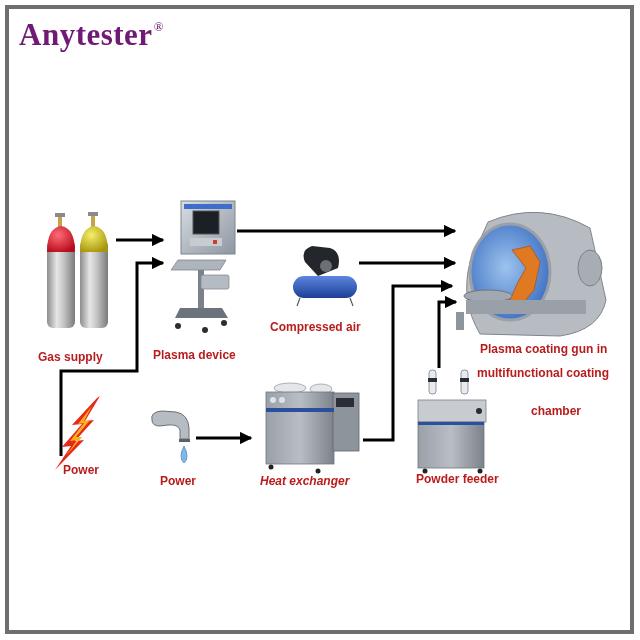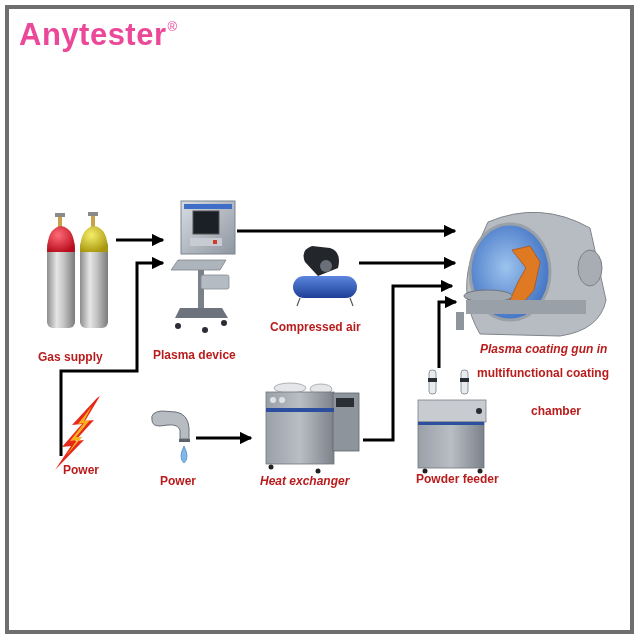--- a/index.html
+++ b/index.html
@@ -1,18 +1,18 @@
 <!DOCTYPE html>
 <html><head>
 <meta charset="utf-8">
 <style>
   html, body { margin:0; padding:0; background:#ffffff; }
   body { width:640px; height:640px; position:relative; overflow:hidden; font-family:"Liberation Sans", sans-serif; }
   .frame { position:absolute; left:5px; top:5px; width:621px; height:621px; border:4px solid #6e6e6e; background:#ffffff; }
-  .brand { position:absolute; left:19px; top:17px; font-family:Liberation Sans, sans-serif; font-weight:bold; font-size:31px; color:#ec4899; letter-spacing:0.5px; }
+  .brand { position:absolute; left:19px; top:17px; font-family:Liberation Serif, serif; font-weight:bold; font-size:31px; color:#701a75; letter-spacing:0.5px; }
   .brand sup { font-size:13px; font-weight:normal; vertical-align:top; position:relative; top:2px; margin-left:1px; }
   .label { position:absolute; font-family:"Liberation Sans", sans-serif; font-weight:bold; font-size:12px; color:#b91c1c; white-space:nowrap; }
   svg.main { position:absolute; left:0; top:0; }
 </style>
 </head>
 <body>
 
 <div class="frame"></div>
 
 <div class="brand"><span>Anytester</span><sup>®</sup></div>
@@ -151,15 +151,15 @@
   </g>
 </svg>
 
 <div class="label" style="left:38px; top:334px;margin-top:16px;">Gas supply</div>
 <div class="label" style="left:153px; top:348px;">Plasma device</div>
 <div class="label" style="left:270px; top:320px;">Compressed air</div>
 <div class="label" style="left:63px; top:463px;">Power</div>
 <div class="label" style="left:160px; top:474px;">Power</div>
 <div class="label" style="left:260px; top:474px;font-style:italic;">Heat exchanger</div>
 <div class="label" style="left:416px; top:472px;">Powder feeder</div>
-<div class="label" style="left:480px; top:342px;font-style:italic;">Plasma coating gun in</div>
+<div class="label" style="left:480px; top:342px;">Plasma coating gun in</div>
 <div class="label" style="left:477px; top:366px;">multifunctional coating</div>
 <div class="label" style="left:483px; top:404px;margin-left:48px;">chamber</div>
 
 </body></html>

